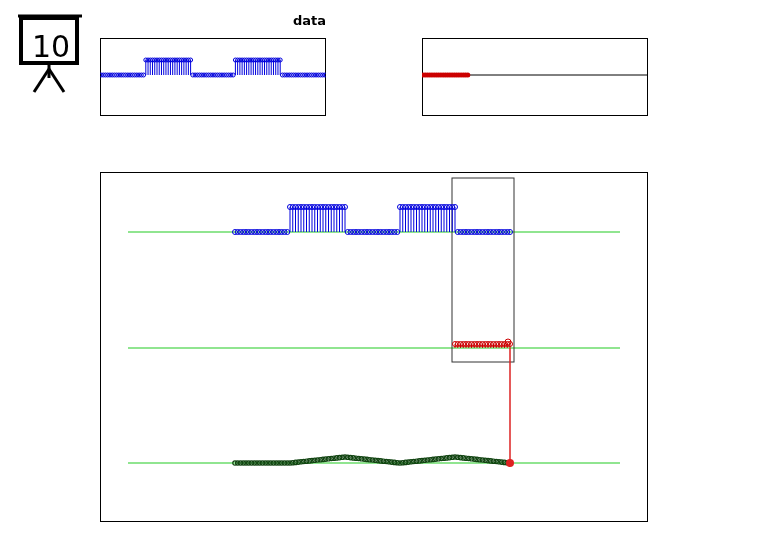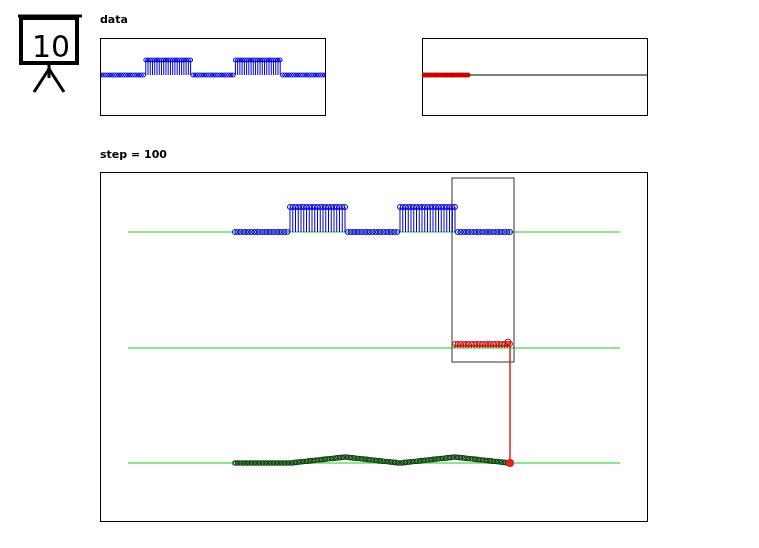--- a/index.html
+++ b/index.html
@@ -2,21 +2,21 @@
 <html><head>
 <meta charset="utf-8">
 <style>
   html,body{margin:0;padding:0;background:#fff;}
   #canvas{
     position:relative;width:759px;height:548px;background:#fff;overflow:hidden;
     font-family:"DejaVu Sans","Liberation Sans",sans-serif;
   }
   .plot{position:absolute;}
   .ptitle{
-    position:absolute;text-align:left;font-size:11px;font-weight:bold;color:#000;
+    position:absolute;text-align:right;font-size:13px;font-weight:bold;color:#000;
     font-family:"DejaVu Sans","Liberation Sans",sans-serif;
   }
   .badge{position:absolute;}
   .badge text{font-family:"DejaVu Sans","Liberation Sans",sans-serif;fill:#000;}
 </style>
 </head>
 <body>
 
 <div id="canvas">
 
@@ -201,21 +201,20 @@
         <circle cx="32.36" cy="37" r="2.5" fill="#cc0000"></circle>
         <circle cx="34.60" cy="37" r="2.5" fill="#cc0000"></circle>
         <circle cx="36.84" cy="37" r="2.5" fill="#cc0000"></circle>
         <circle cx="39.08" cy="37" r="2.5" fill="#cc0000"></circle>
         <circle cx="41.32" cy="37" r="2.5" fill="#cc0000"></circle>
         <circle cx="43.56" cy="37" r="2.5" fill="#cc0000"></circle>
         <circle cx="45.80" cy="37" r="2.5" fill="#cc0000"></circle>
       </g>
     </svg>
 
-  <div class="ptitle" style="left:100px;top:148px;width:548px">step = 100</div>
   <svg id="p-main" class="plot" style="left:100px;top:172px" width="548" height="350">
     <rect x="0.5" y="0.5" width="547" height="349" fill="#fff" stroke="#000000"></rect>
   <g>
         <line x1="28" y1="60" x2="520" y2="60" stroke="#22cc22" stroke-width="1.2"></line>
         <line x1="28" y1="176" x2="520" y2="176" stroke="#22cc22" stroke-width="1.2"></line>
         <line x1="28" y1="291" x2="520" y2="291" stroke="#22cc22" stroke-width="1.2"></line>
       </g>
       <rect x="352.00" y="6" width="62.00" height="184" fill="none" stroke="#333333" stroke-width="1"></rect>
       <line x1="410" y1="176" x2="410" y2="291" stroke="#dd2222" stroke-width="1.5"></line>
       <g>

